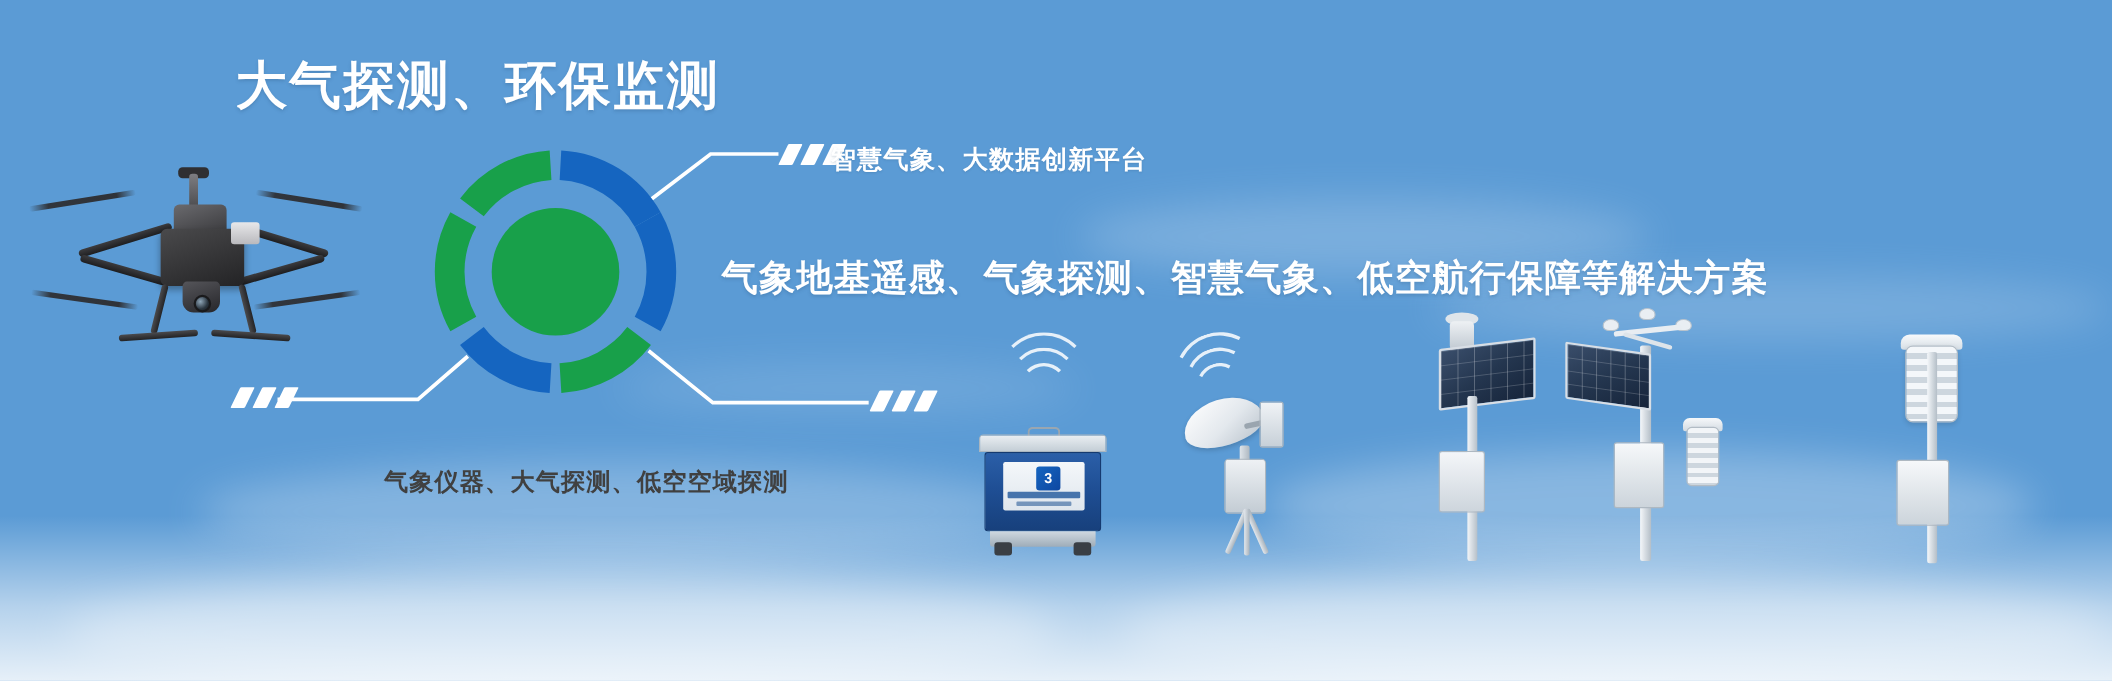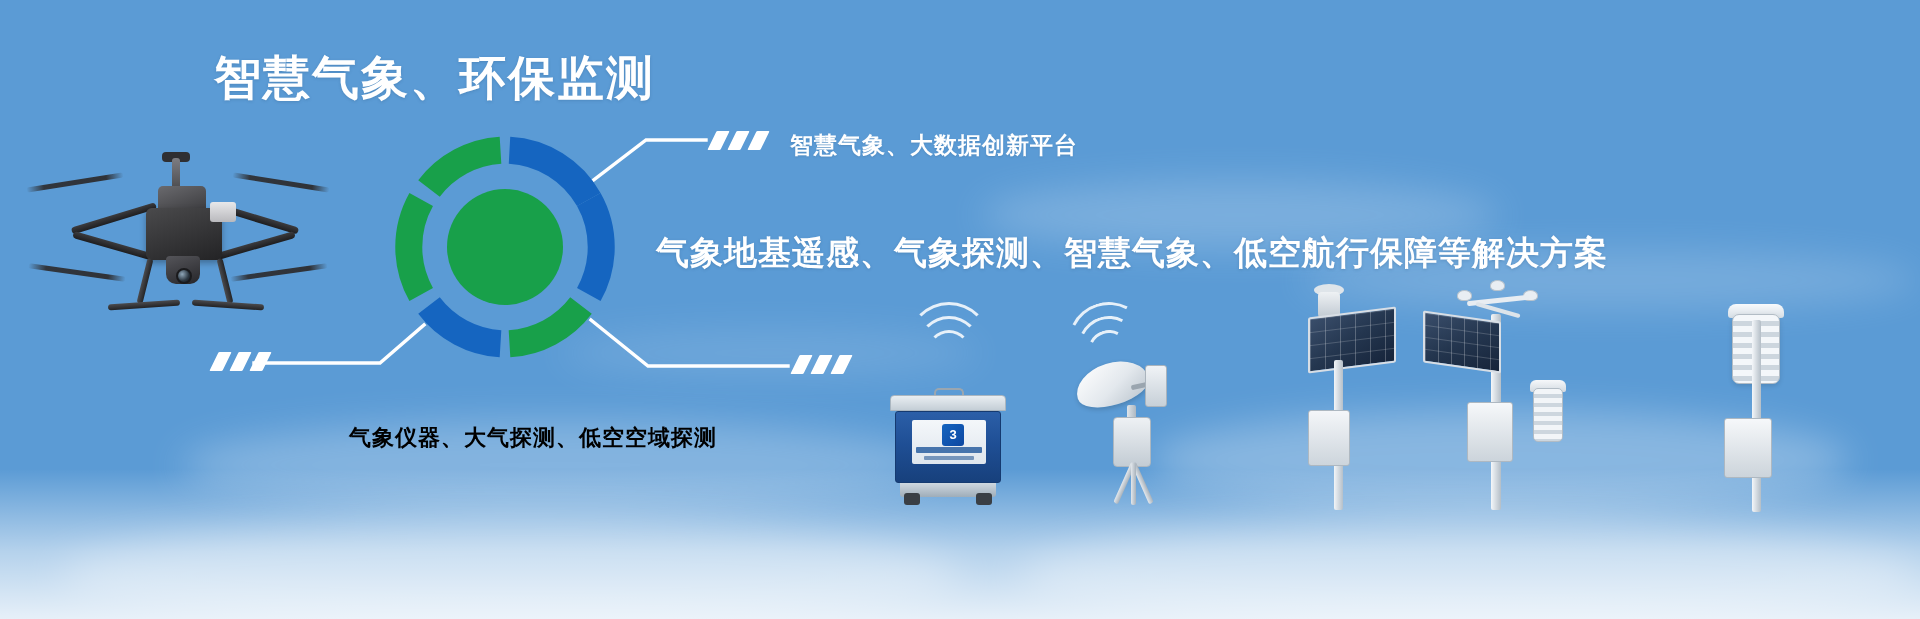--- a/index.html
+++ b/index.html
@@ -73,34 +73,34 @@
     display:block; width:13px; height:19px;
     background:#ffffff; transform:skewX(-26deg);
     border-radius:1px;
   }
   .slashes-top    { left:712px; top:131px; }
   .slashes-left   { left:214px; top:352px; }
   .slashes-right  { left:795px; top:355px; }
 
   
   .callout-top {
-    position:absolute; left:790px; top:130px;
+    position:absolute; left:755px; top:130px;
     font-size:23px; font-weight:700; color:#ffffff;
     letter-spacing:1px; white-space:nowrap;
     text-shadow:0 1px 2px rgba(40,80,120,0.22);
   }
   .callout-main {
     position:absolute; left:656px; top:231px;
     font-size:33px; font-weight:700; color:#ffffff;
     letter-spacing:1px; white-space:nowrap;
     text-shadow:0 1px 3px rgba(40,80,120,0.25);
   }
   .callout-bottom {
     position:absolute; left:349px; top:423px;
-    font-size:22px; font-weight:700; color:#000000;
+    font-size:22px; font-weight:700; color:#404040;
     letter-spacing:1px; white-space:nowrap;
   }
 
   
   .device { position:absolute; }
 
   
   .drone { left:42px; top:150px; width:270px; height:200px; }
   .drone-body { position:absolute; left:104px; top:58px; width:76px; height:52px;
     background:linear-gradient(160deg,#4a4a4c,#232325); border-radius:6px; box-shadow:0 3px 6px rgba(0,0,0,.3); }
@@ -383,18 +383,18 @@
     <i></i>
       <i></i>
       <i></i>
   </div>
   <div class="slashes slashes-right">
     <i></i>
       <i></i>
       <i></i>
   </div>
 
-  <div class="headline">智慧气象、环保监测</div>
+  <div class="headline">大气探测、环保监测</div>
   <div class="callout-top">智慧气象、大数据创新平台</div>
   <div class="callout-main">气象地基遥感、气象探测、智慧气象、低空航行保障等解决方案</div>
   <div class="callout-bottom">气象仪器、大气探测、低空空域探测</div>
 
 </div>
 
 </body></html>

